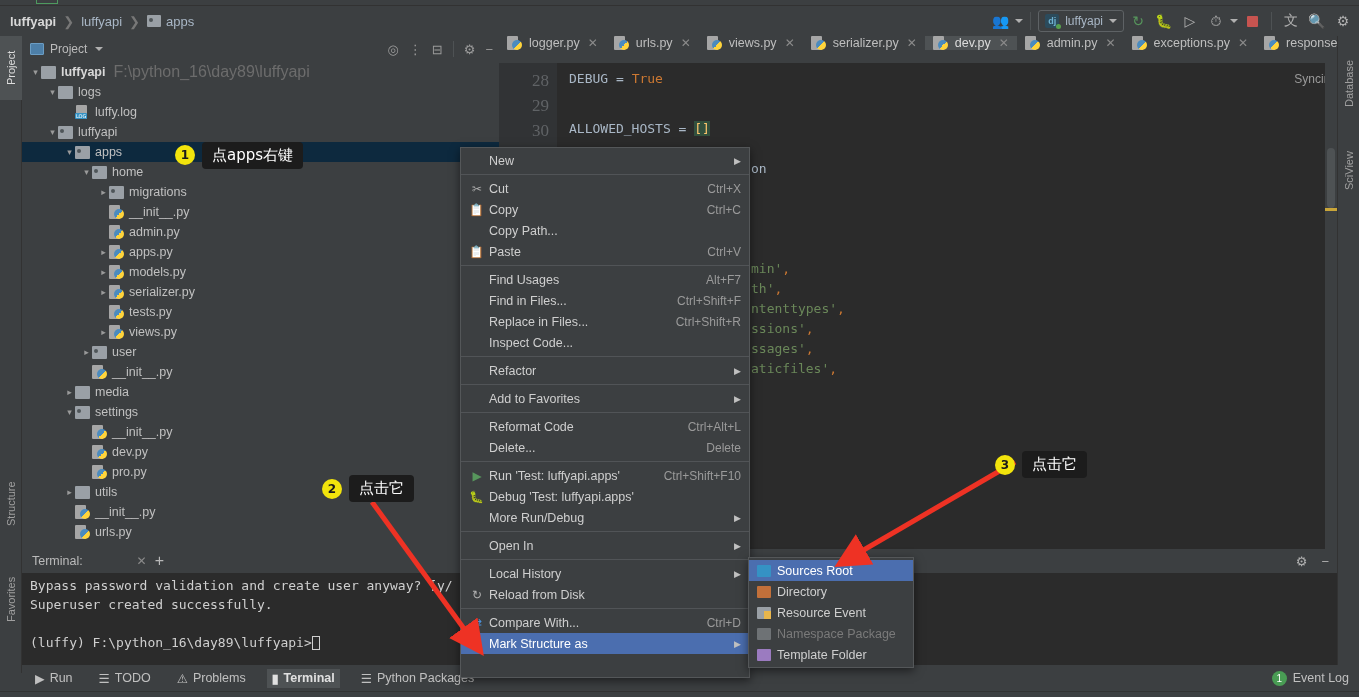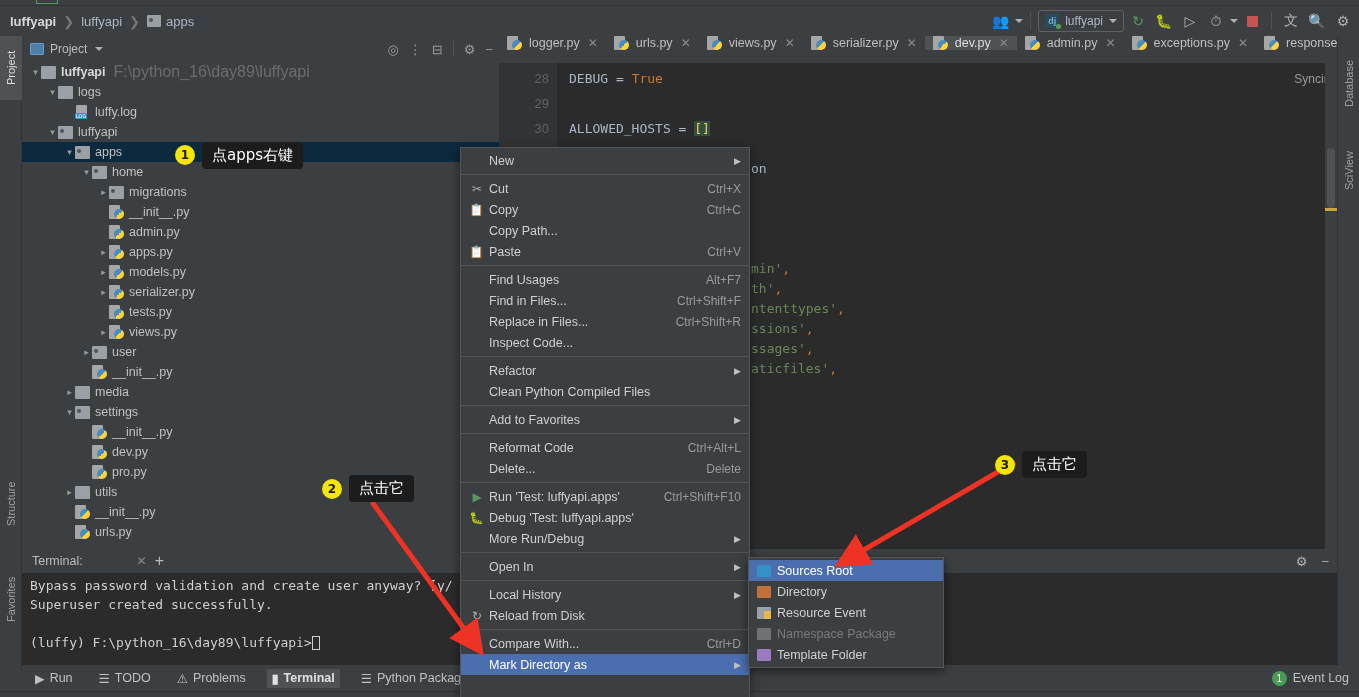--- a/index.html
+++ b/index.html
@@ -84,21 +84,21 @@
 
   
   .tabbar { position: absolute; left: 499px; top: 36px; width: 838px; height: 27px; background: #3c3f41;
             display: flex; align-items: flex-start; overflow: hidden; }
   .etab { display: flex; align-items: center; gap: 5px; padding: 0 8px; font-size: 12.5px; color: #bfbfbf; }
   .etab.active { background: #4e5254; color: #dcdcdc; }
   .etab .x { color: #8b8b8b; font-size: 12px; margin-left: 3px; }
 
   .editor { position: absolute; left: 499px; top: 63px; width: 838px; height: 486px; background: #2b2b2b; }
   .gutter { position: absolute; left: 0; top: 0; width: 58px; height: 100%; background: #313335; }
-  .gnum { position: absolute; right: 8px; color: #606366; font-size: 13px; font-family: Liberation Sans, sans-serif; }
+  .gnum { position: absolute; right: 8px; color: #606366; font-size: 17px; font-family: Liberation Serif, serif; }
   .code { position: absolute; left: 70px; top: 0; font-family: "DejaVu Sans Mono", monospace; font-size: 13px; white-space: pre; }
   .kw  { color: #a9b7c6; }
   .op  { color: #a9b7c6; }
   .bool{ color: #cc7832; }
   .str { color: #6a8759; }
   .brk { color: #ffc66d; background: #32503e; }
   .comma { color: #cc7832; }
   .syncing { position: absolute; right: 12px; top: 72px; color: #9a9a9a; font-size: 12px; }
 
   
@@ -138,21 +138,21 @@
          border: 1px solid #545759; box-shadow: 0 3px 9px rgba(0,0,0,.5); padding: 2px 0; z-index: 40; }
   .ci { height: 21px; display: flex; align-items: center; font-size: 12.5px; color: #cfcfcf; padding: 0 8px; position: relative; }
   .ci.hl { background: #4b6eaf; color: #fff; }
   .ci .cico { width: 16px; flex: 0 0 16px; text-align: center; font-size: 12px; color: #b0b0b0; margin-right: 4px; }
   .ci .ctext { flex: 1; }
   .ci .cacc { color: #9a9a9a; font-size: 12px; margin-left: 14px; }
   .ci .carr { font-size: 9px; color: #c0c0c0; margin-left: 10px; }
   .csep { height: 1px; background: #515457; margin: 3px 0; }
 
   
-  .ctx2 { position: absolute; left: 748px; top: 557px; width: 196px; background: #3c3f41;
+  .ctx2 { position: absolute; left: 748px; top: 557px; width: 166px; background: #3c3f41;
           border: 1px solid #545759; box-shadow: 0 3px 9px rgba(0,0,0,.5); padding: 2px 0; z-index: 45; }
   .ctx2 .ci { height: 21px; }
   .sw { width: 14px; height: 12px; border-radius: 1px; margin-right: 6px; flex: 0 0 14px; position: relative; }
   .sw.blue { background: #3592c4; }
   .sw.orange { background: #c2703a; }
   .sw.res { background: #9aa0a6; }
   .sw.res:after { content:""; position:absolute; right:0; bottom:0; width:7px;height:8px;background:#e8b64c; }
   .sw.gray { background: #6e7275; }
   .sw.purple { background: #9b7bc0; }
   .dim { color: #7a7a7a; }
@@ -548,24 +548,20 @@
       <div class="ci">
         <span class="cico"></span>
         <span class="ctext">Inspect Code...</span>
       </div>
       <div class="csep"></div>
       <div class="ci">
         <span class="cico"></span>
         <span class="ctext">Refactor</span>
         <span class="carr">▶</span>
       </div>
-      <div class="ci">
-        <span class="cico"></span>
-        <span class="ctext">Clean Python Compiled Files</span>
-      </div>
       <div class="csep"></div>
       <div class="ci">
         <span class="cico"></span>
         <span class="ctext">Add to Favorites</span>
         <span class="carr">▶</span>
       </div>
       <div class="csep"></div>
       <div class="ci">
         <span class="cico"></span>
         <span class="ctext">Reformat Code</span>
@@ -608,21 +604,21 @@
         <span class="ctext">Reload from Disk</span>
       </div>
       <div class="csep"></div>
       <div class="ci">
         <span class="cico"><span style="color:#4a90d9">⇄</span></span>
         <span class="ctext">Compare With...</span>
         <span class="cacc">Ctrl+D</span>
       </div>
       <div class="ci hl">
         <span class="cico"></span>
-        <span class="ctext">Mark Directory as</span>
+        <span class="ctext">Mark Structure as</span>
         <span class="carr">▶</span>
       </div>
       <div class="ci">
         <span class="cico"></span>
       </div>
     </div>
 
   <div class="ctx2" id="ctx2">
       <div class="ci hl">
         <span class="sw blue"></span>

